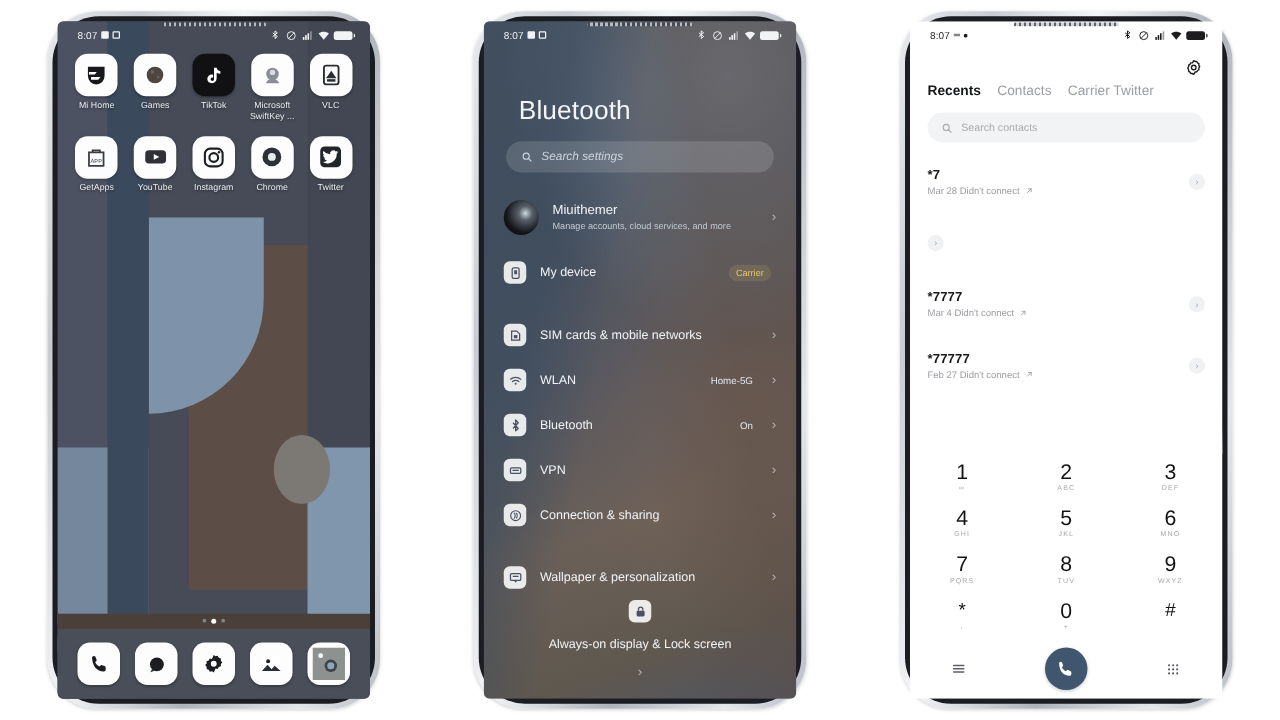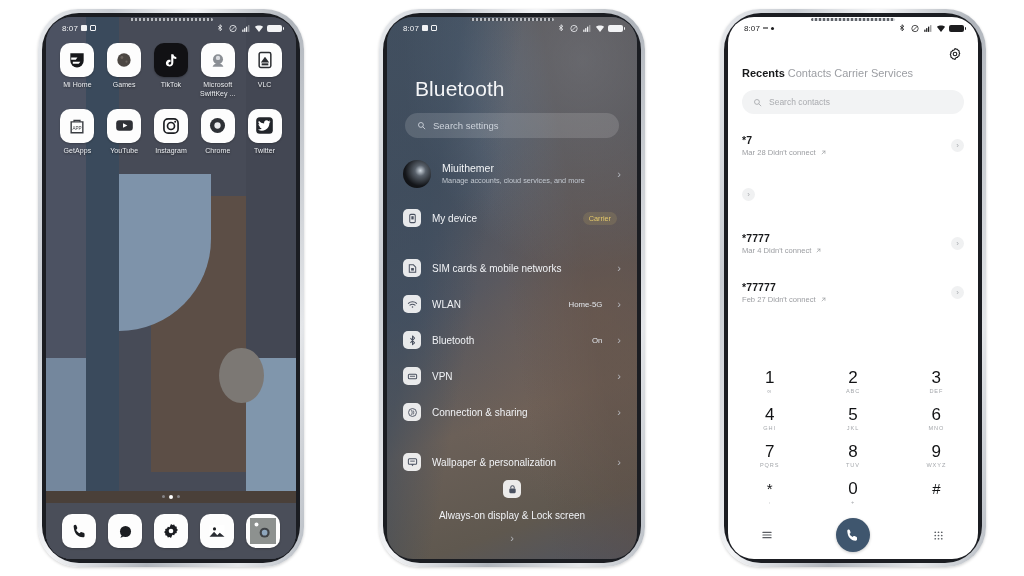--- a/index.html
+++ b/index.html
@@ -27,21 +27,21 @@
   .phone-inner {
     position: relative;
     width: 100%; height: 100%;
     border-radius: 37px;
     background: #1b1d22;
     padding: 4px;
   }
   .screen {
     position: relative;
     width: 100%; height: 100%;
-    border-radius: 26px;
+    border-radius: 5px;
     overflow: hidden;
   }
   .speaker {
     position: absolute;
     top: 5px; left: 50%;
     transform: translateX(-50%);
     width: 84px; height: 3px;
     border-radius: 2px;
     background: repeating-linear-gradient(90deg,#43474e 0 2px, #c9ccd1 2px 4px);
     z-index: 40;
@@ -217,20 +217,21 @@
     letter-spacing: .1px;
   }
   .set-search {
     margin: 12px 18px 0 18px;
     height: 25px;
     border-radius: 14px;
     background: rgba(255,255,255,.14);
     display:flex;align-items:center;gap:7px;
     padding: 0 12px;
     cursor: text;
+    font-style: italic;
   }
   .set-search .ph { font-size: 9.5px; color:#cdd3db; }
   .acct {
     display:flex; align-items:center; gap:11px;
     margin: 22px 16px 0 16px;
     cursor:pointer;
   }
   .acct-av {
     width:28px;height:28px;border-radius:50%;
     background: radial-gradient(circle at 62% 38%, #cfd7df 0%, #59616b 22%, #14161a 62%, #0a0b0d 100%);
@@ -265,21 +266,21 @@
   }
   .set-gap { height:14px; }
 
   
   .dial-bg { position:absolute; inset:0; background:#ffffff; }
   .dial-gear {
     position:absolute; right:16px; top:30px; z-index:14; cursor:pointer;
   }
   .tabs {
     position:absolute; top:50px; left:14px; right:14px;
-    display:flex; gap:3px; align-items:flex-end; z-index:12;
+    display:flex; gap:13px; align-items:flex-end; z-index:12;
   }
   .tab { font-size:11px; color:#9c9ea3; cursor:pointer; }
   .tab.active { color:#17181a; font-weight:bold; }
   .dial-search {
     position:absolute; top:73px; left:14px; right:14px;
     height:24px; border-radius:13px; background:#f2f3f4;
     display:flex;align-items:center;gap:7px;padding:0 11px;
     z-index:12; cursor:text;
   }
   .dial-search .ph { font-size:8.5px; color:#a9abaf; }
@@ -725,21 +726,21 @@
         <div class="dial-gear">
           <svg width="14" height="14" viewBox="0 0 24 24">
               <path d="M12 2.6l1.9 1.1 2.2.1 1.1 1.9 1.9 1.1-.1 2.2 1.1 1.9-1.1 1.9.1 2.2-1.9 1.1-1.1 1.9-2.2.1L12 21.4l-1.9-1.1-2.2-.1-1.1-1.9-1.9-1.1.1-2.2L3.9 12.8 5 10.9l-.1-2.2 1.9-1.1 1.1-1.9 2.2-.1z" fill="none" stroke="#1d1e20" stroke-width="1.9" stroke-linejoin="round"></path>
               <circle cx="12" cy="12" r="3.1" fill="none" stroke="#1d1e20" stroke-width="1.9"></circle>
             </svg>
         </div>
 
         <div class="tabs">
           <span class="tab active">Recents</span>
           <span class="tab">Contacts</span>
-          <span class="tab">Carrier Services</span>
+          <span class="tab">Carrier Twitter</span>
         </div>
 
         <div class="dial-search">
           <svg width="9" height="9" viewBox="0 0 24 24">
               <circle cx="10.5" cy="10.5" r="6.5" fill="none" stroke="#a9abaf" stroke-width="2.4"></circle>
               <path d="M15.5 15.5L21 21" stroke="#a9abaf" stroke-width="2.4" stroke-linecap="round"></path>
             </svg>
           <span class="ph">Search contacts</span>
         </div>
 

